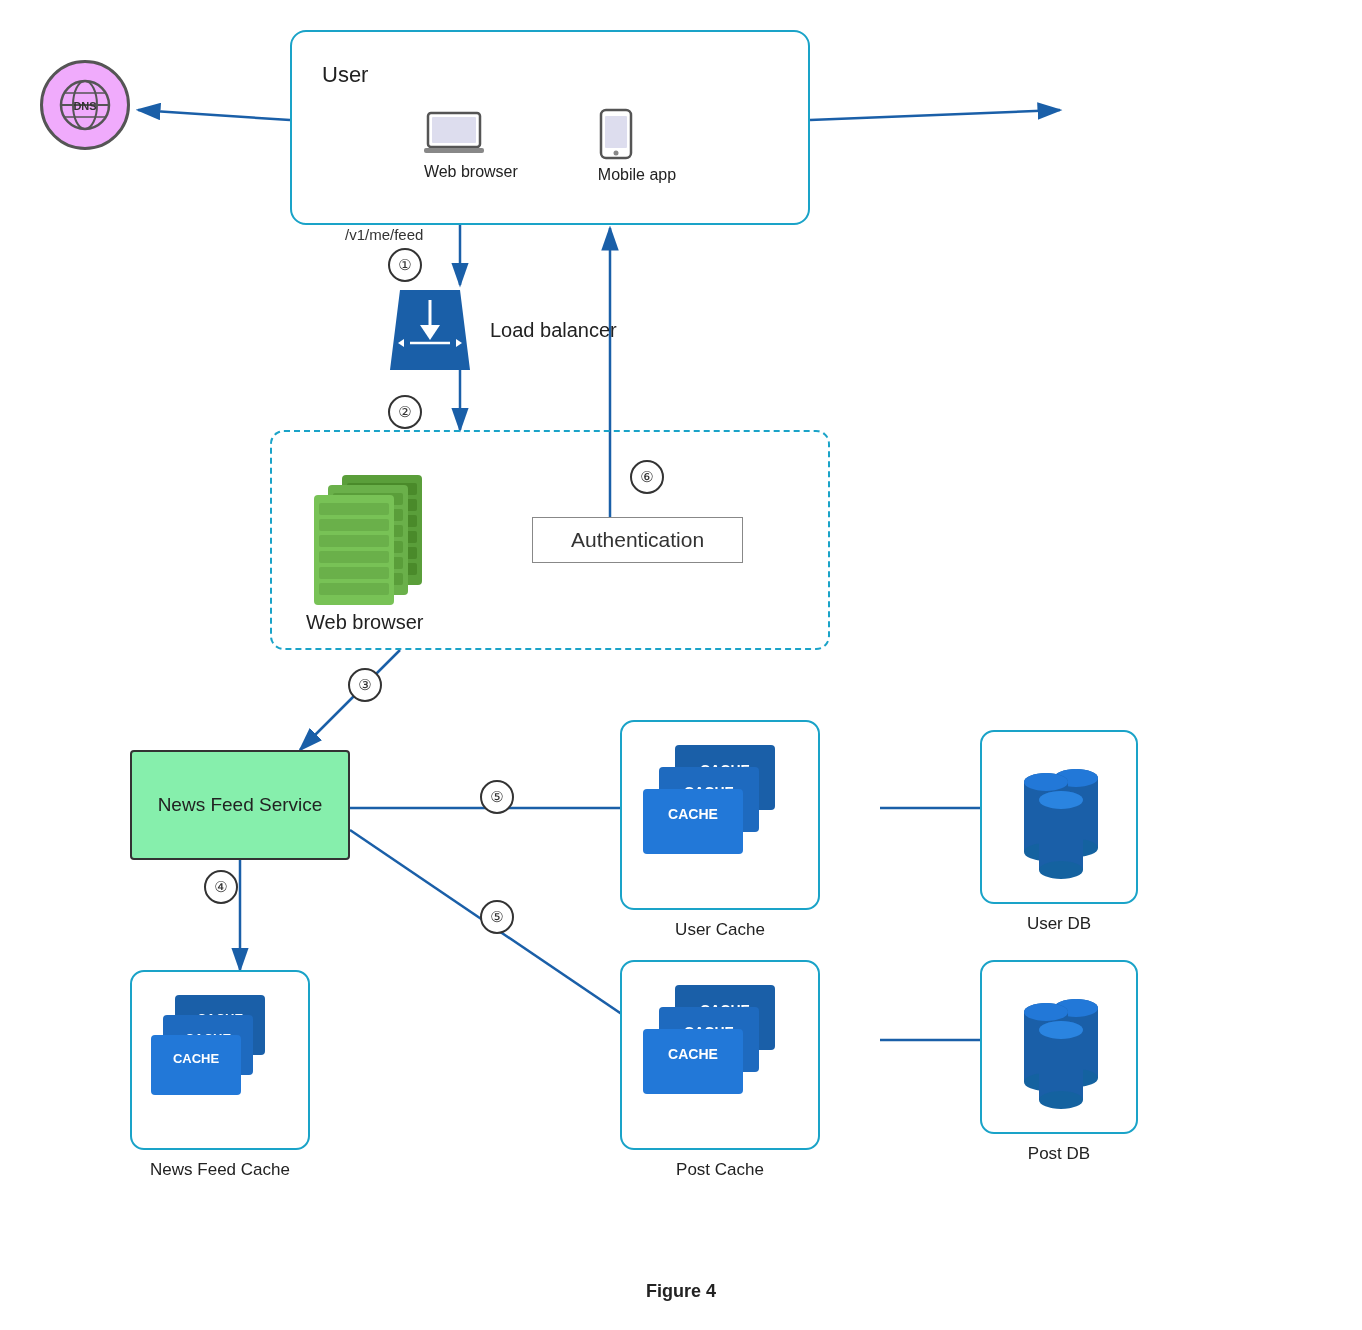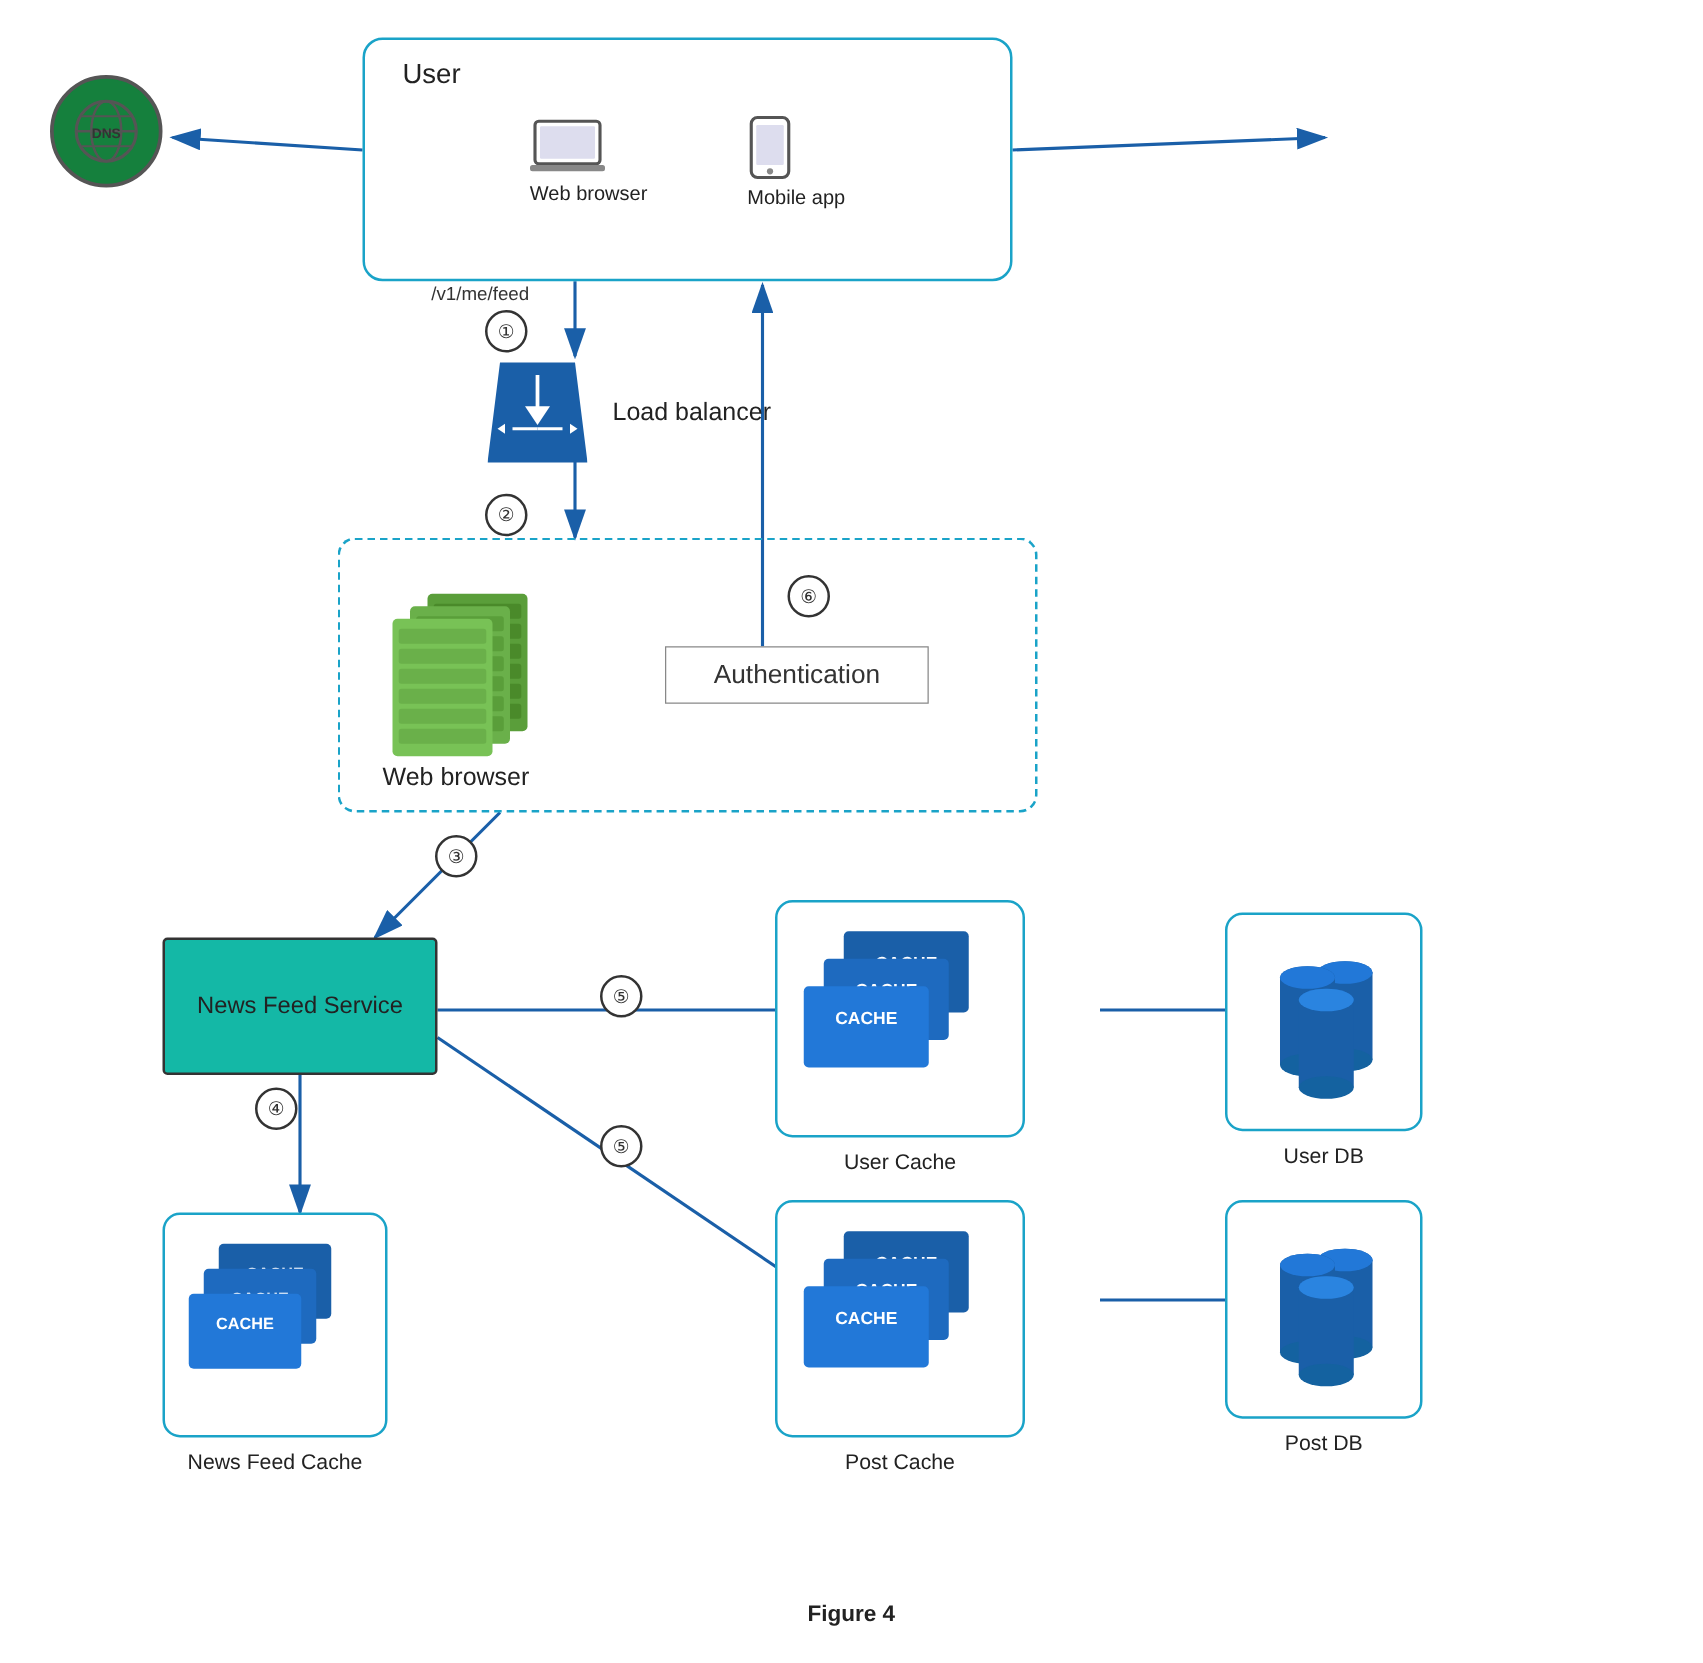--- a/index.html
+++ b/index.html
@@ -23,21 +23,21 @@
       position: absolute;
       top: 30px;
       left: 290px;
       width: 520px;
       height: 195px;
       border: 2.5px solid #1aa3c8;
       border-radius: 16px;
       display: flex;
       flex-direction: column;
       align-items: center;
-      padding-top: 14px;
+      padding-top: 30px;
     }
     .user-box-title {
       font-size: 22px;
       font-weight: normal;
       color: #222;
       align-self: flex-start;
       margin-left: 30px;
       margin-bottom: 10px;
     }
     .user-box-icons {
@@ -61,21 +61,21 @@
       top: 60px;
       left: 40px;
       width: 90px;
       height: 90px;
       border: 3px solid #555;
       border-radius: 50%;
       display: flex;
       flex-direction: column;
       align-items: center;
       justify-content: center;
-      background: #15803d;
+      background: #f0abfc;
     }
 
     
     .cdn-area {
       position: absolute;
       top: 30px;
       right: 130px;
       display: flex;
       flex-direction: column;
       align-items: center;
@@ -147,21 +147,21 @@
       width: 220px;
       height: 110px;
       border: 2px solid #333;
       border-radius: 4px;
       display: flex;
       align-items: center;
       justify-content: center;
       font-size: 19px;
       color: #222;
       text-align: center;
-      background: #14b8a6;
+      background: #86efac;
     }
     .cache-box {
       border: 2.5px solid #1aa3c8;
       border-radius: 14px;
       background: #fff;
       display: flex;
       align-items: center;
       justify-content: center;
       padding: 12px;
     }

